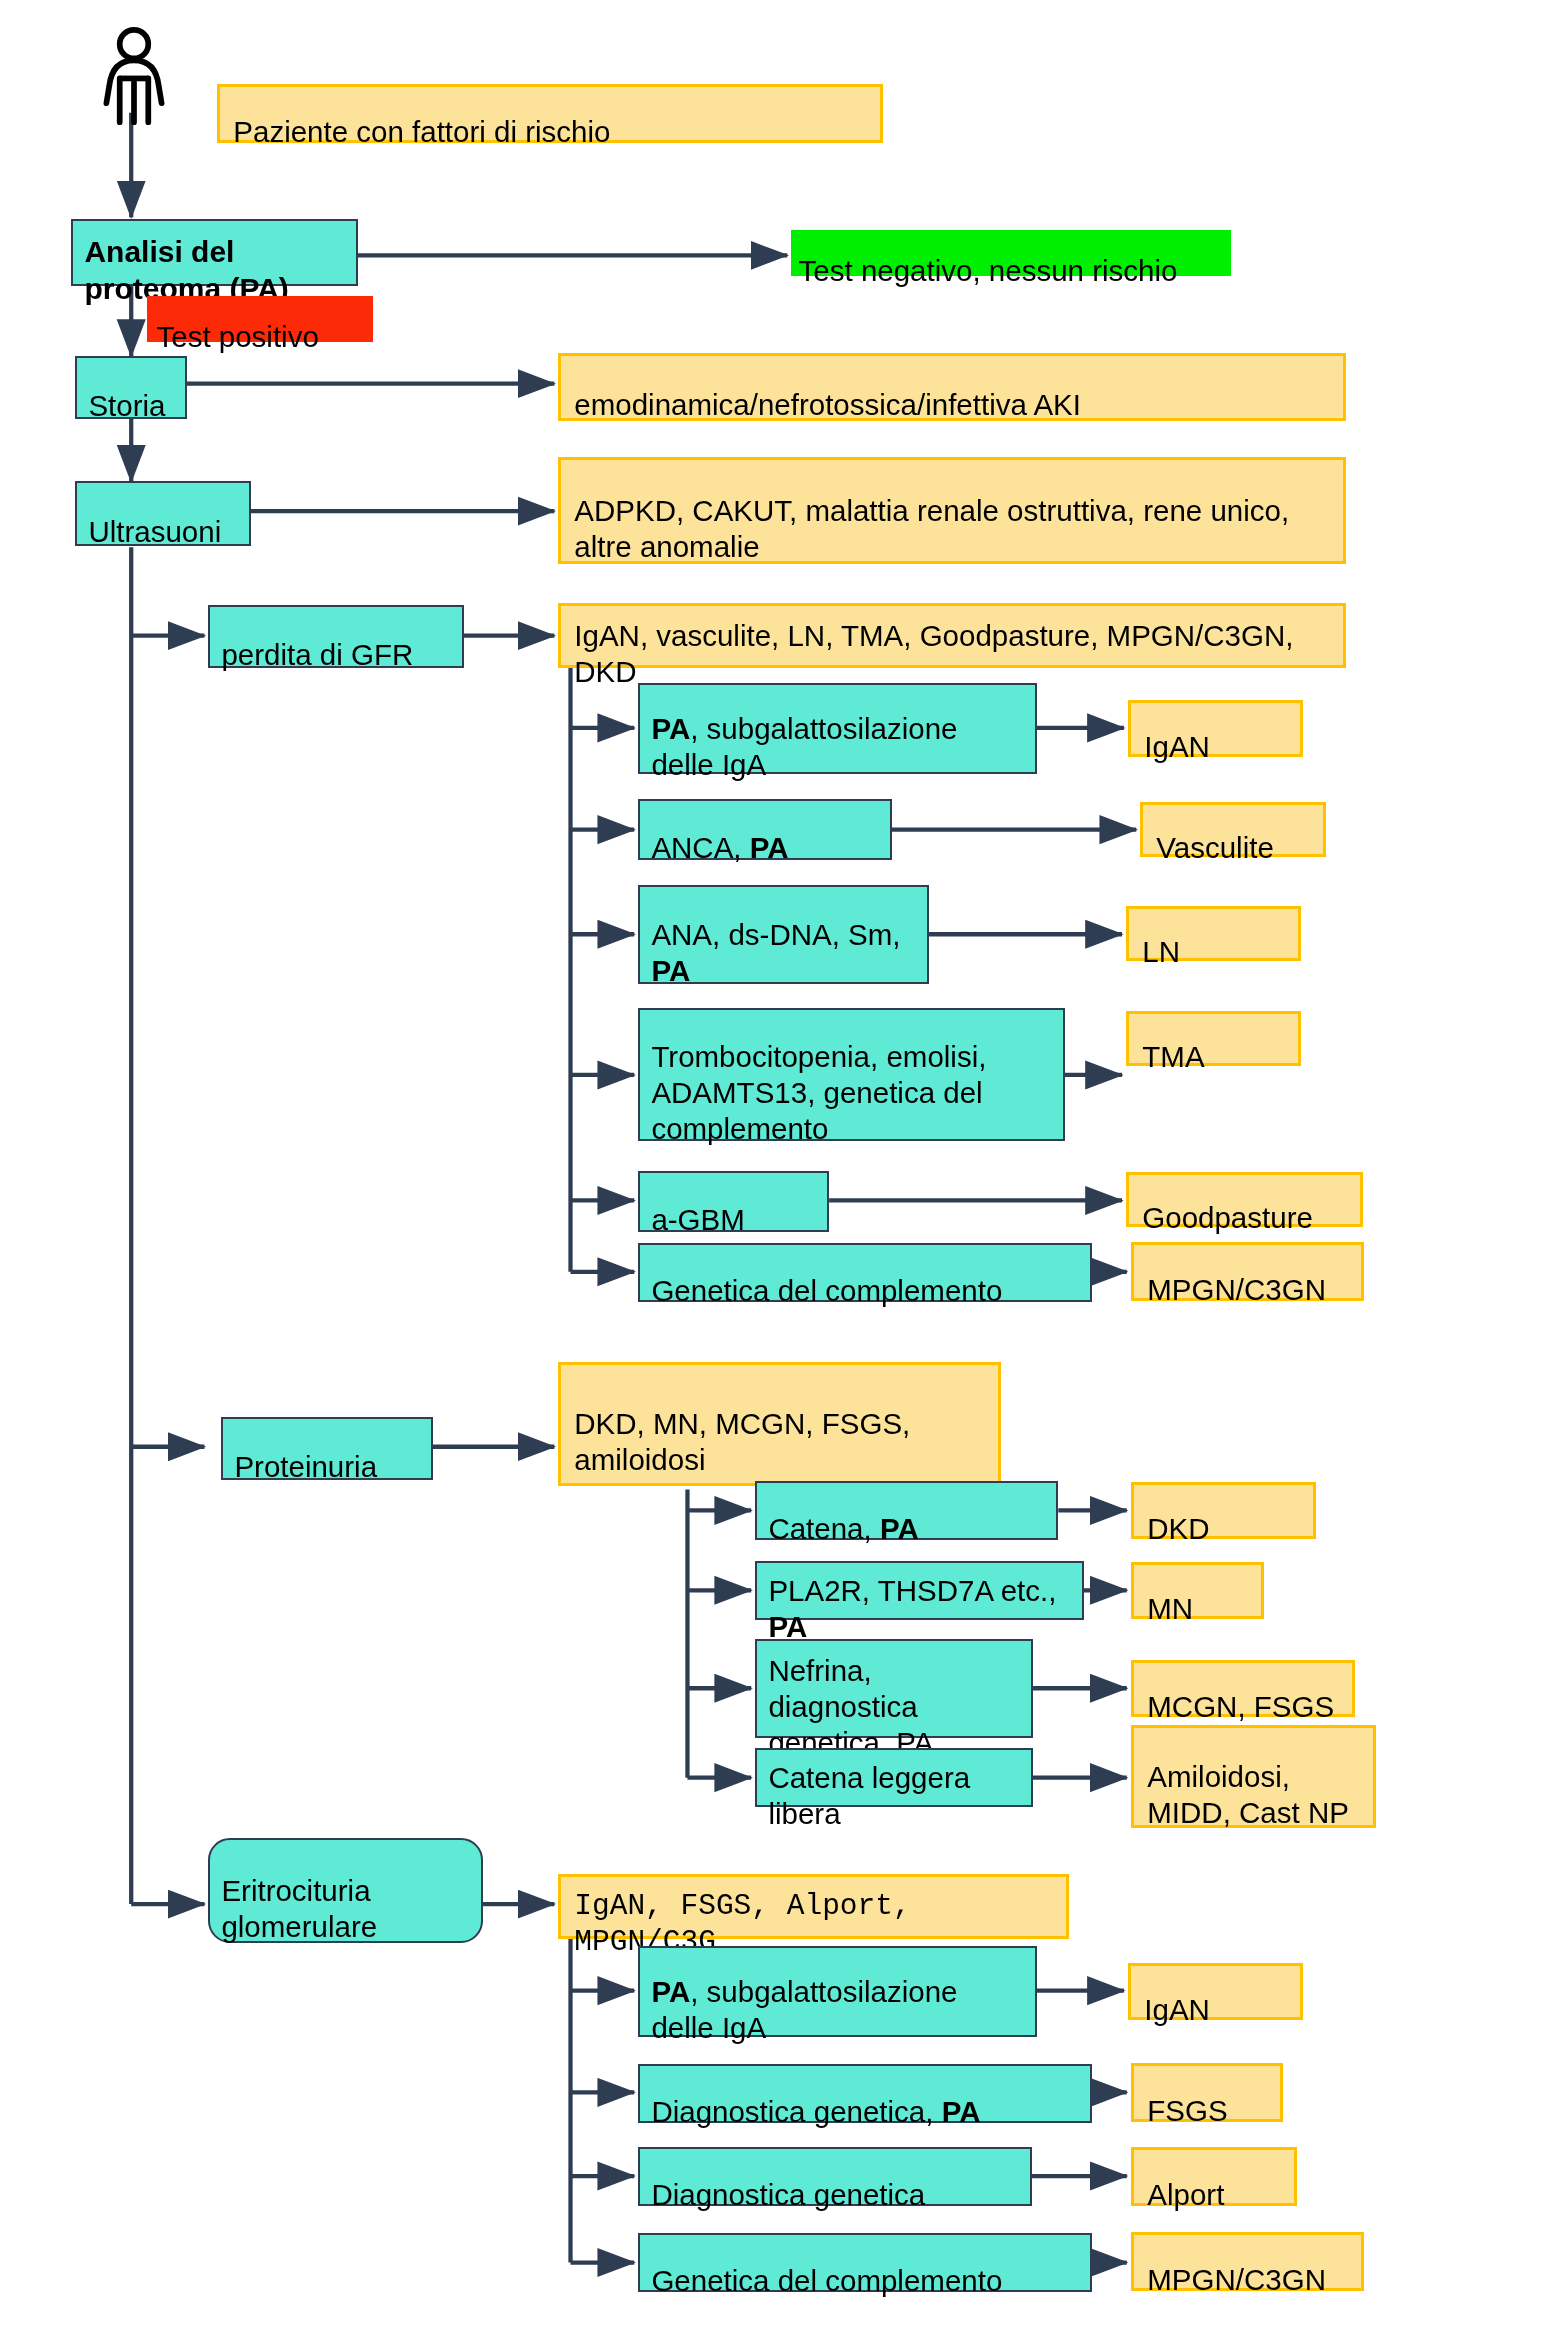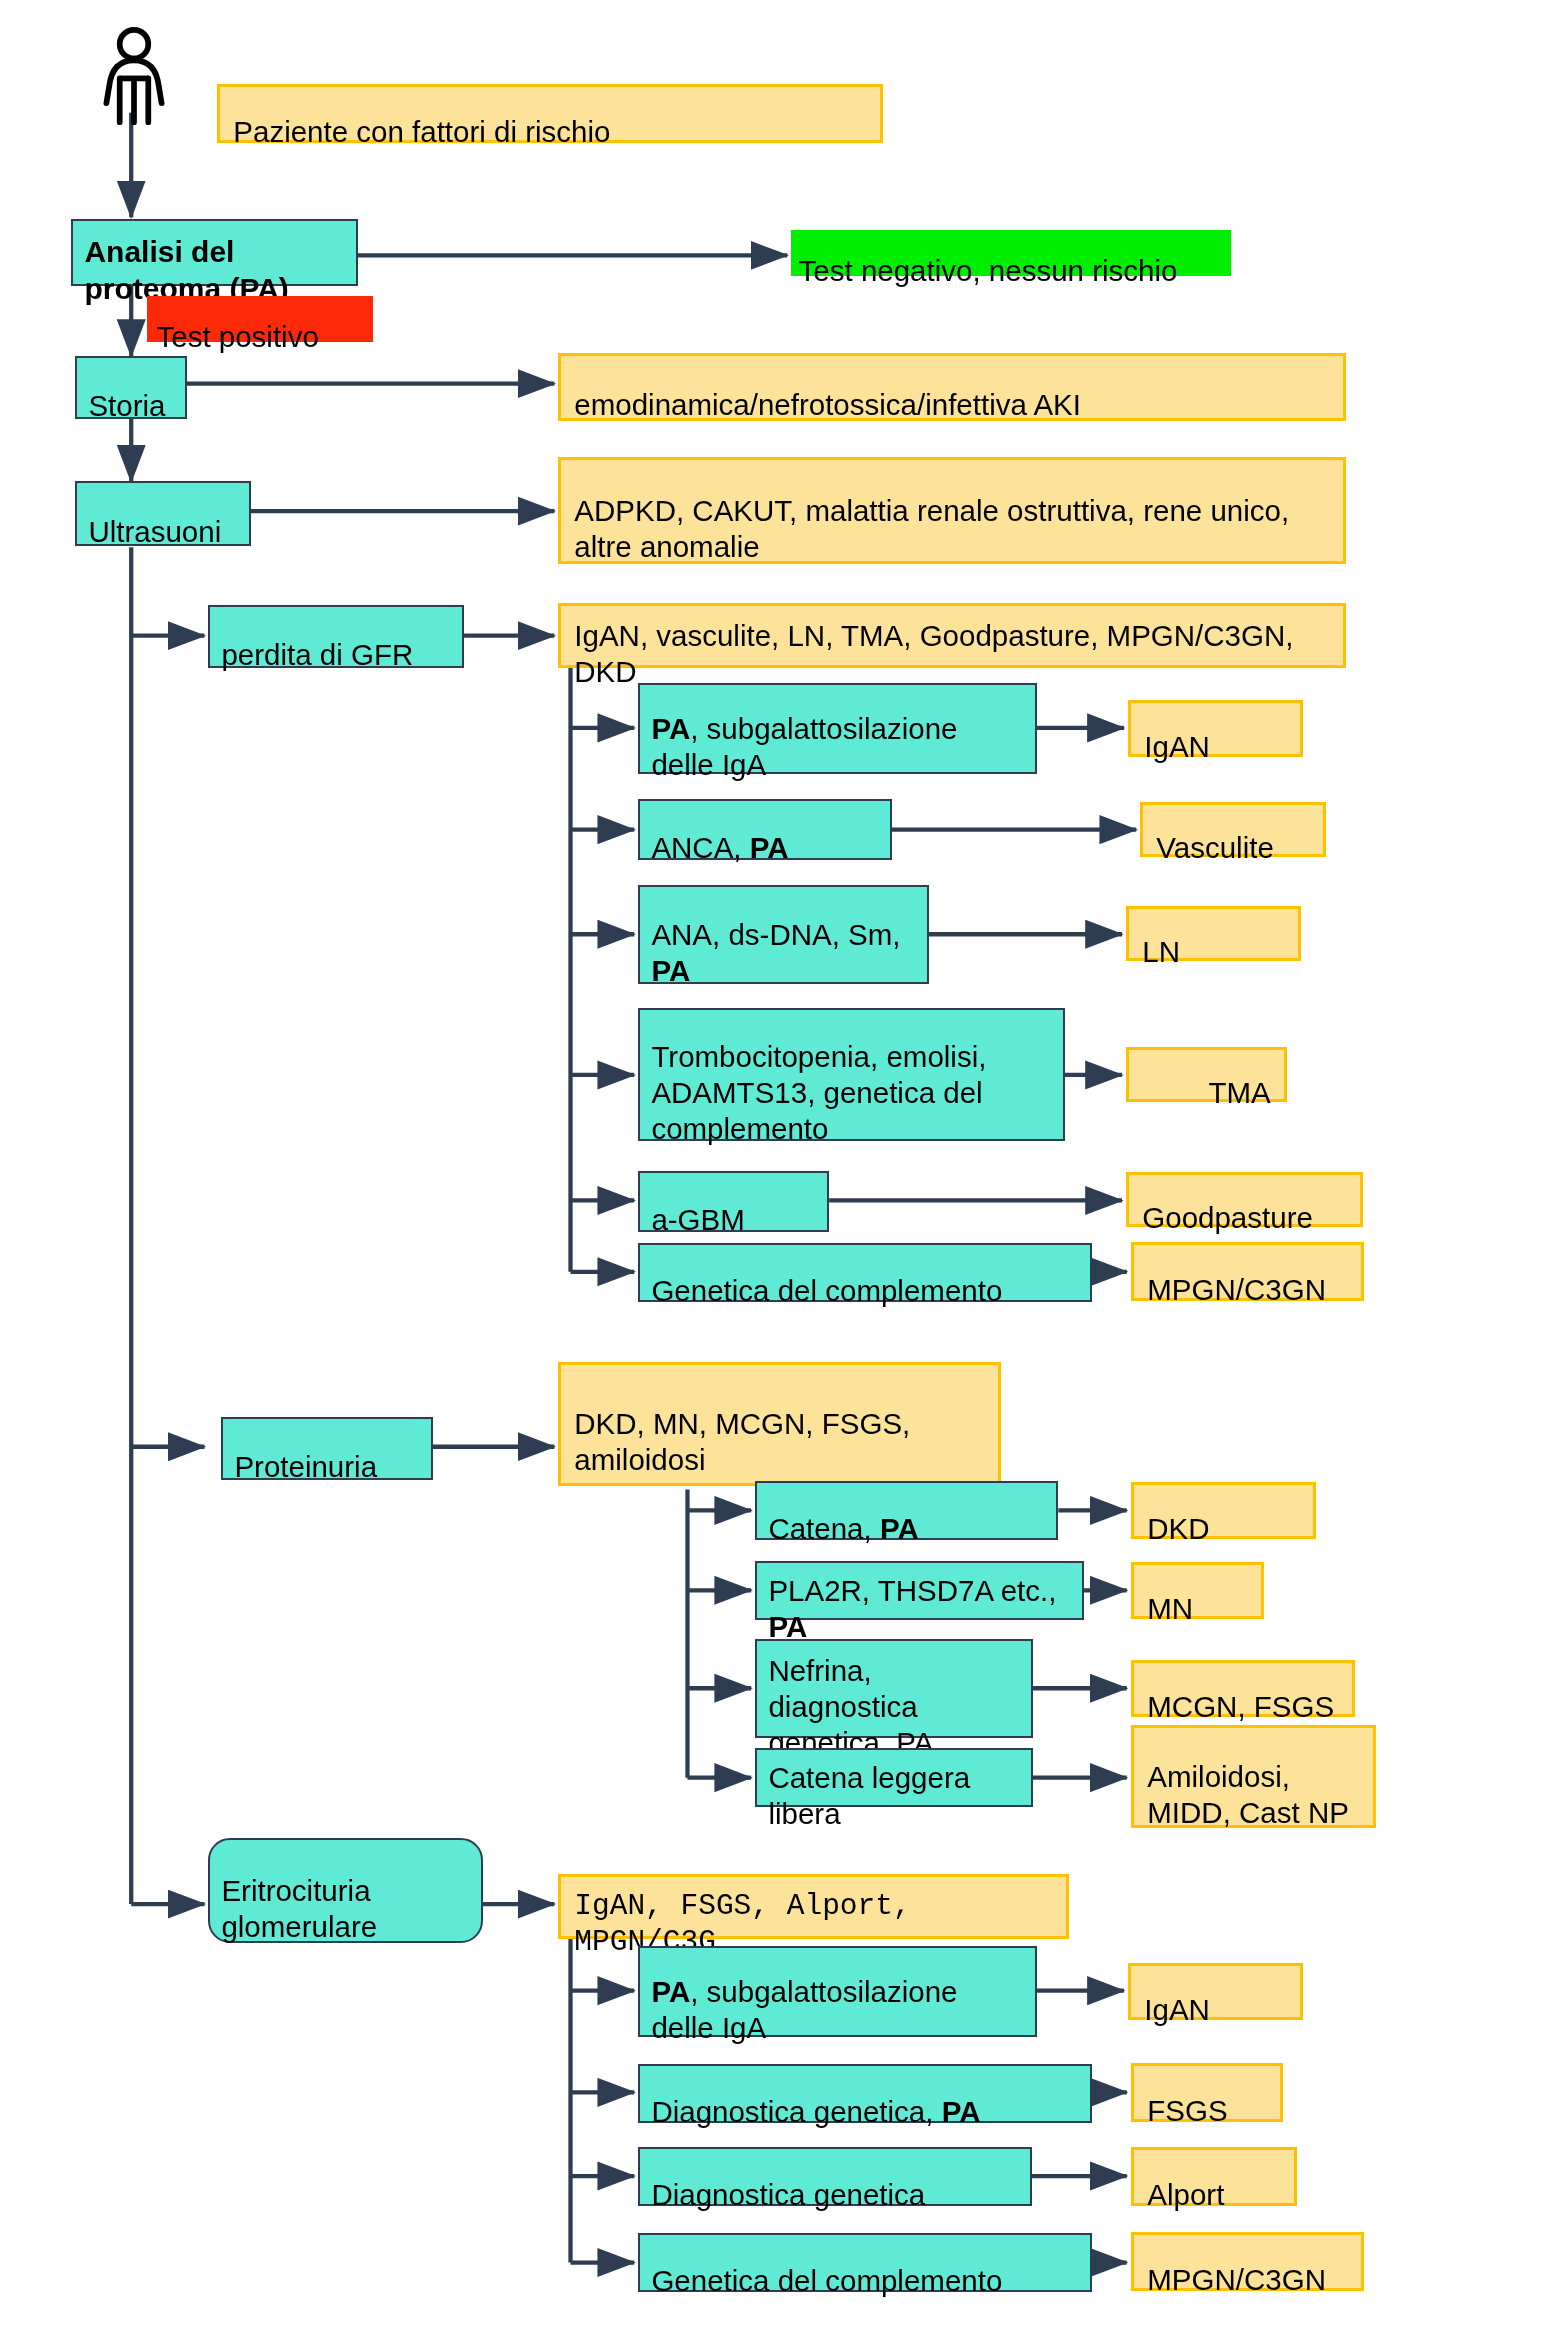--- a/index.html
+++ b/index.html
@@ -169,21 +169,21 @@
   <div class="node wbox fs31" style="left:638px;top:885px;width:291px;height:99px;">
     <span class="txt"><span>ANA, ds-DNA, Sm, </span><b class="b">PA</b></span>
   </div>
   <div class="node ybox fs31" style="left:1126px;top:906px;width:175px;height:55px;">
     <span class="txt">LN</span>
   </div>
 
   <div class="node wbox fs31" style="left:638px;top:1008px;width:427px;height:133px;">
     <span class="txt">Trombocitopenia, emolisi, ADAMTS13, genetica del complemento</span>
   </div>
-  <div class="node ybox fs31" style="left:1126px;top:1047px;width:161px;height:55px;text-align:right;">
+  <div class="node ybox fs31" style="left:1126px;top:1011px;width:175px;height:55px;">
     <span class="txt">TMA</span>
   </div>
 
   <div class="node wbox fs31" style="left:638px;top:1171px;width:191px;height:61px;">
     <span class="txt">a-GBM</span>
   </div>
   <div class="node ybox fs31" style="left:1126px;top:1172px;width:237px;height:55px;">
     <span class="txt">Goodpasture</span>
   </div>
 

